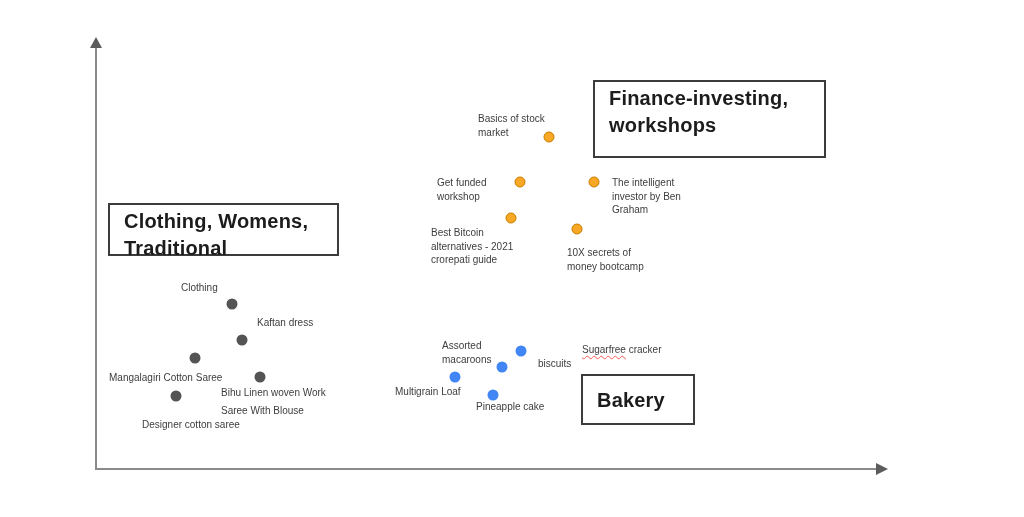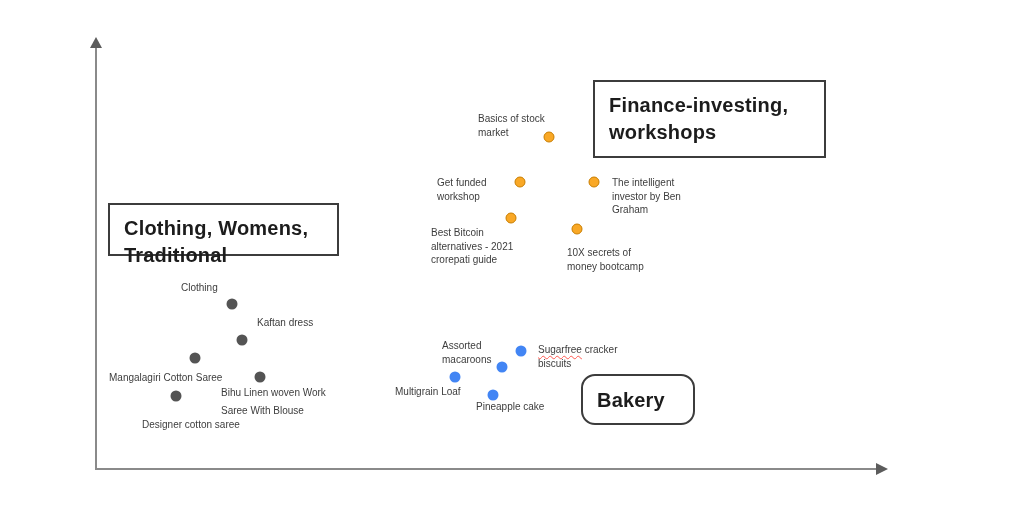--- a/index.html
+++ b/index.html
@@ -32,26 +32,26 @@
   .cluster-box {
     position: absolute;
     background: #ffffff;
     border: 2px solid var(--box-border, #3c3c3c);
     box-sizing: border-box;
     color: #1c1c1c;
     font-weight: 700;
     font-size: 20px;
     line-height: 27px;
     white-space: pre-line;
-    padding: 10px 14px;
+    padding: 3px 14px;
     letter-spacing: 0.2px;
   }
   .box-clothing { left: 108px; top: 203px; width: 231px; height: 53px; }
   .box-finance  { left: 593px; top: 80px;  width: 233px; height: 78px; }
-  .box-bakery   { left: 581px; top: 374px; width: 114px; height: 51px; padding-top: 11px; border-radius: 14px; }
+  .box-bakery   { left: 581px; top: 374px; width: 114px; height: 51px; padding-top: 11px; }
   
   .dot {
     position: absolute;
     width: 11px; height: 11px;
     border-radius: 50%;
     transform: translate(-50%, -50%);
     box-sizing: border-box;
   }
   .dot.gray   { background: var(--clothing-dot, #545454); }
   .dot.orange { background: var(--finance-dot, #f9a826); border: 1px solid var(--finance-dot-border, #c97e00); }
@@ -63,20 +63,21 @@
     line-height: 13.5px;
     color: var(--label-text, #3d3d3d);
     white-space: pre-line;
   }
   .squiggle {
     text-decoration-line: underline;
     text-decoration-style: wavy;
     text-decoration-color: var(--misspell-underline, #ff5a52);
     text-decoration-thickness: 1px;
     text-underline-offset: 2px;
+    margin-left: 44px;
   }
 </style>
 </head>
 <body>
 
 <div id="canvas">
 
   <div class="axis-line y-line"></div>
   <div class="arrowhead y-arrow"></div>
   <div class="axis-line x-line"></div>

